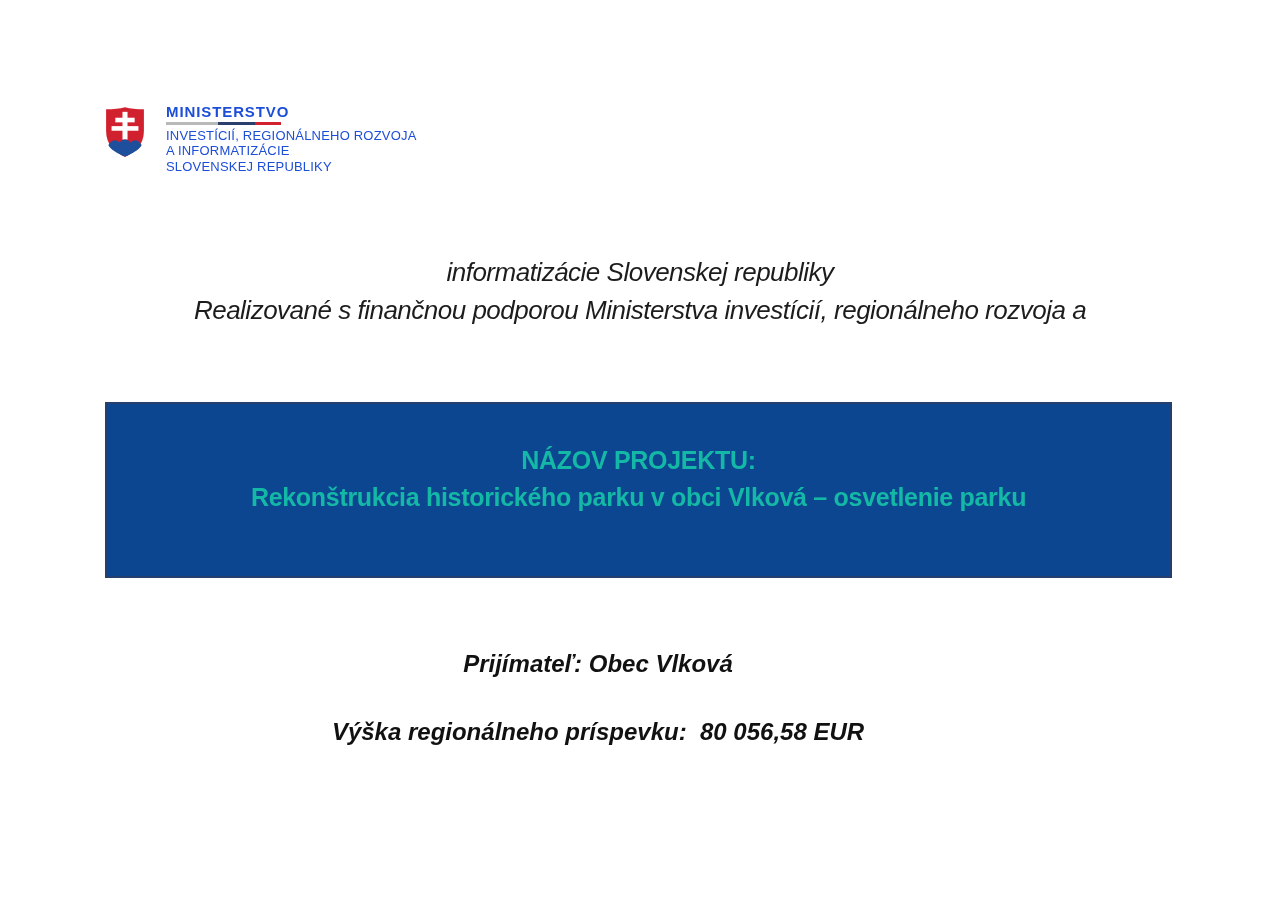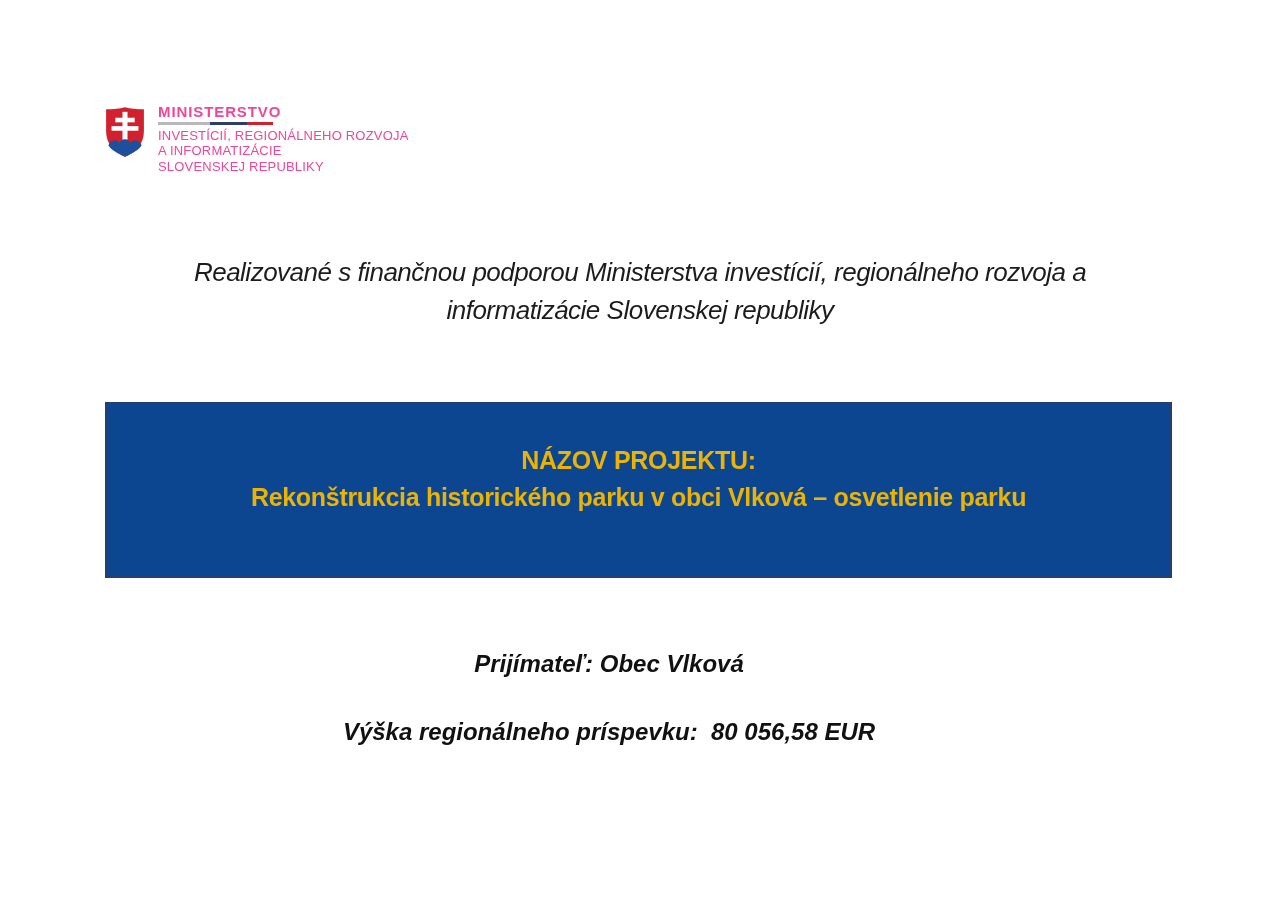--- a/index.html
+++ b/index.html
@@ -25,23 +25,23 @@
     align-items: flex-start;
   }
   .coa {
     display: block;
     width: 42px;
     height: 58px;
     flex: 0 0 auto;
   }
   .coa svg { display: block; width: 100%; height: 100%; }
   .logo-text {
-    margin-left: 12px;
+    margin-left: 20px;
     padding-top: 1px;
-    color: #ec4899;
+    color: #1d4ed8;
   }
   .logo-name {
     font-size: 15px;
     font-weight: 700;
     letter-spacing: 0.9px;
     line-height: 16px;
     white-space: nowrap;
   }
   .logo-underline {
     width: 115px;
@@ -77,21 +77,21 @@
   
   .banner {
     position: absolute;
     left: 105px;
     top: 402px;
     width: 1067px;
     height: 176px;
     background: #0d4690;
     border: 2px solid #25406e;
     box-sizing: border-box;
-    color: #eab308;
+    color: #14b8a6;
     text-align: center;
     padding-top: 38px;
   }
   .banner-label,
   .banner-title {
     font-size: 25px;
     font-weight: 700;
     letter-spacing: -0.3px;
     line-height: 37px;
   }
@@ -100,21 +100,20 @@
   .detail {
     position: absolute;
     left: 0;
     width: 1196px;
     text-align: center;
     font-size: 24px;
     font-weight: 700;
     font-style: italic;
     color: #111111;
     white-space: pre-wrap;
-    padding-left: 11px;
   }
   .recipient { top: 650px; }
   .contribution { top: 694px; margin-top: 24px; }
 </style>
 </head>
 <body>
 
 <div class="poster">
 
   <header class="logo">
@@ -130,22 +129,22 @@
     <div class="logo-text">
       <div class="logo-name">MINISTERSTVO</div>
       <div class="logo-underline"></div>
       <div class="logo-line">INVESTÍCIÍ, REGIONÁLNEHO ROZVOJA</div>
       <div class="logo-line">A INFORMATIZÁCIE</div>
       <div class="logo-line">SLOVENSKEJ REPUBLIKY</div>
     </div>
   </header>
 
   <section class="intro">
+    <div>informatizácie Slovenskej republiky</div>
     <div>Realizované s finančnou podporou Ministerstva investícií, regionálneho rozvoja a</div>
-    <div>informatizácie Slovenskej republiky</div>
   </section>
 
   <section class="banner">
     <div class="banner-label">NÁZOV PROJEKTU:</div>
     <div class="banner-title">Rekonštrukcia historického parku v obci Vlková – osvetlenie parku</div>
   </section>
 
   <div class="detail recipient">Prijímateľ: Obec Vlková</div>
   <div class="detail contribution">Výška regionálneho príspevku:  80 056,58 EUR</div>
 

